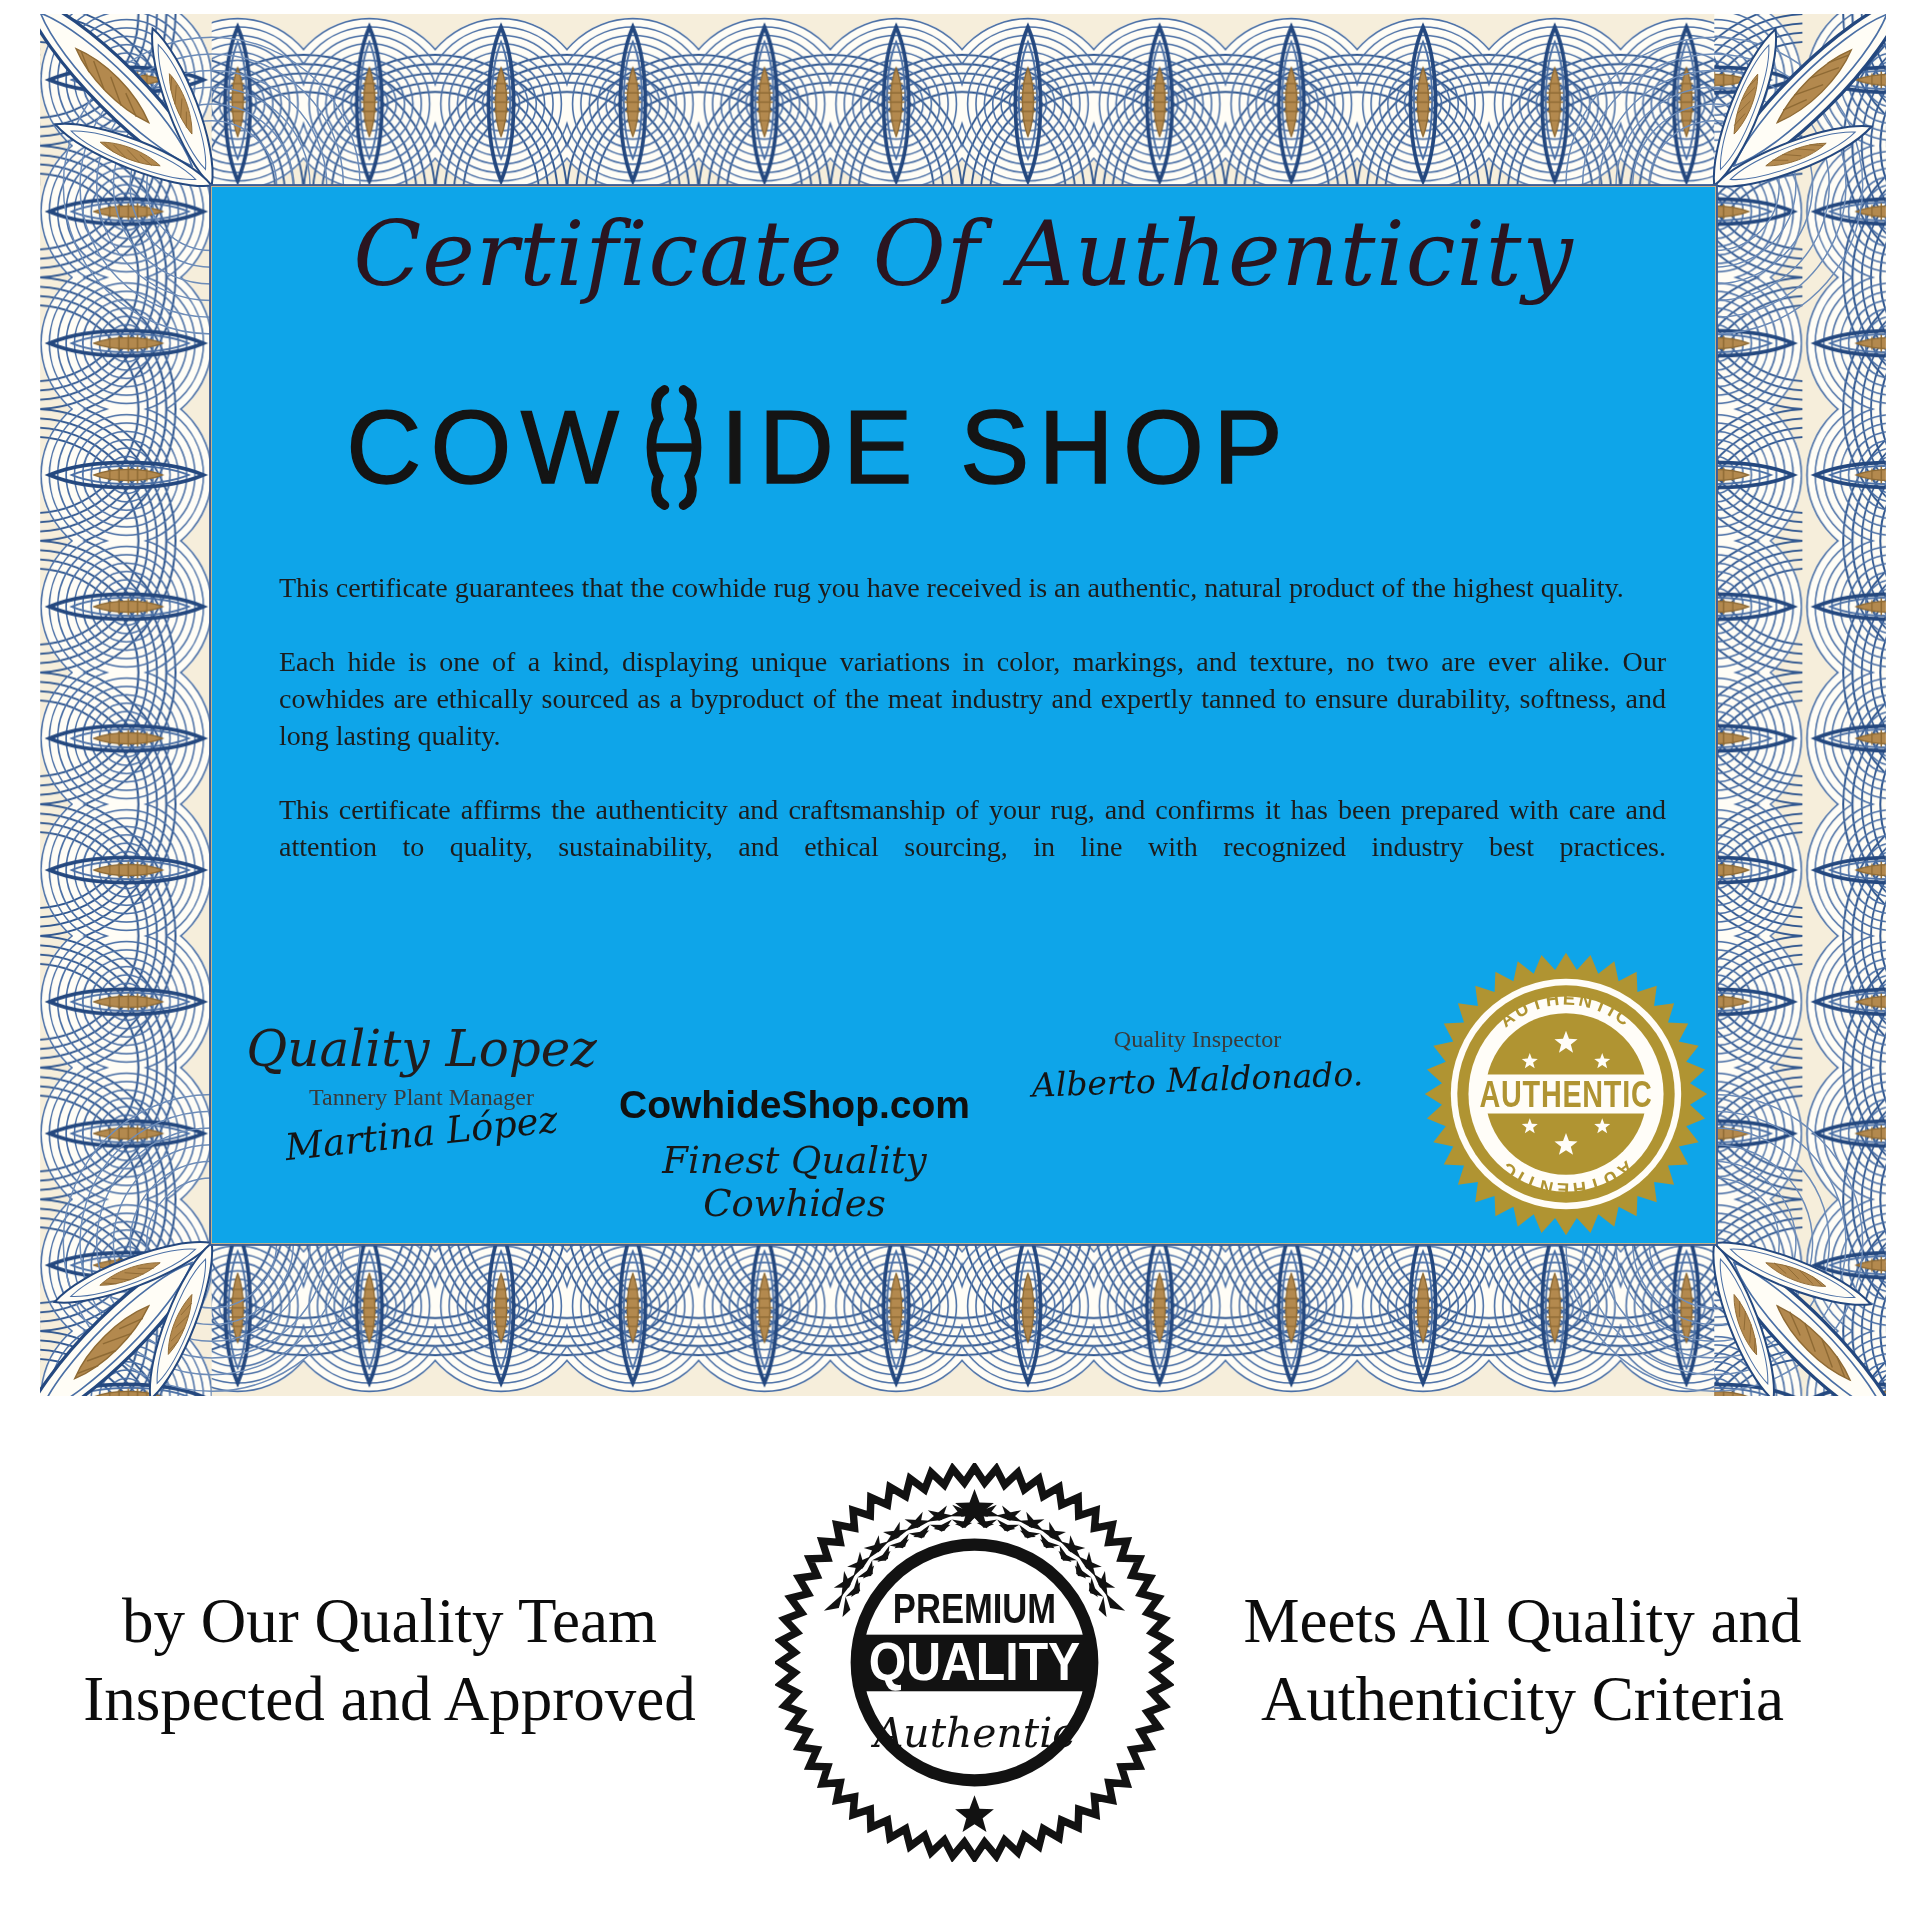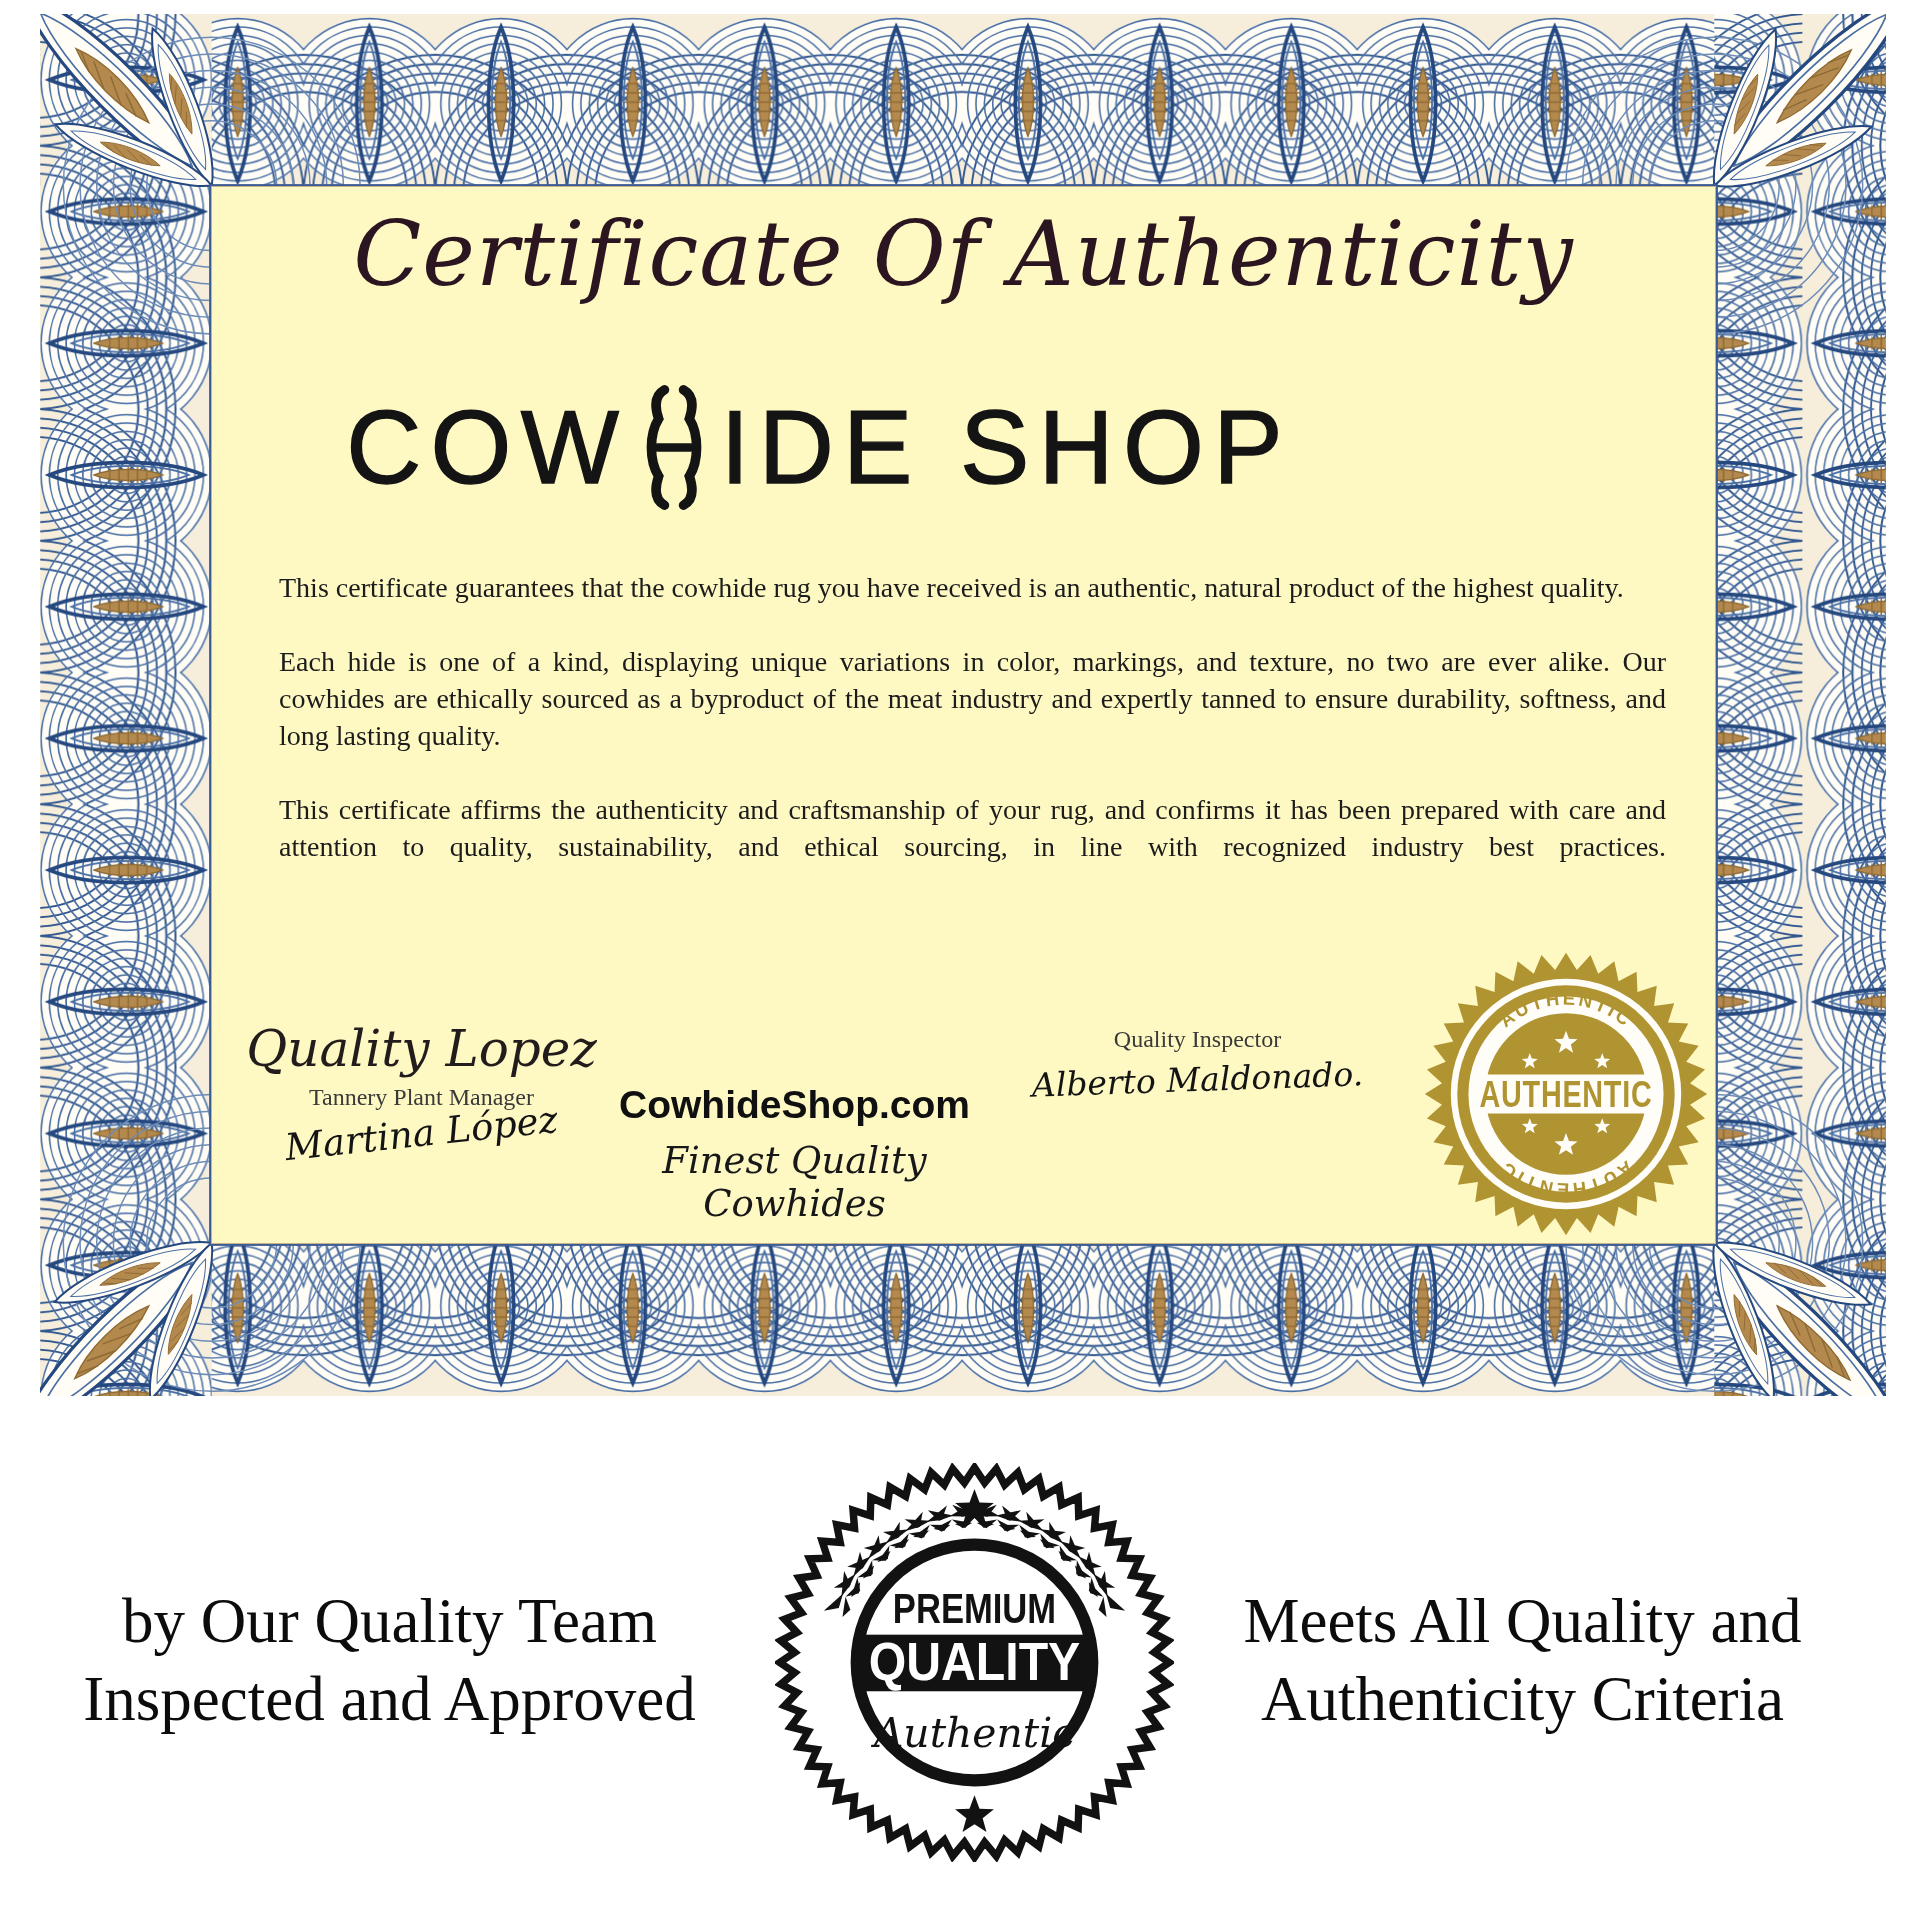--- a/index.html
+++ b/index.html
@@ -2,21 +2,21 @@
 <html style="font-size:15px"><head>
 <meta charset="utf-8">
 <style>
   html,body{margin:0;padding:0;background:#ffffff;}
   .page{position:relative;width:1926px;height:1927px;background:#ffffff;overflow:hidden;
         font-family:"Liberation Serif", serif;}
   
   .cert-border{position:absolute;left:40px;top:14px;}
   
   .cert-panel{position:absolute;left:211px;top:186px;width:1503px;height:1056px;
-      background:#fef9c3;border:1.9px solid #c6b28b;box-shadow:0 0 0 1.9px #3c5d94;}
+      background:#0ea5e9;border:1.9px solid #c6b28b;box-shadow:0 0 0 1.9px #3c5d94;}
   .title{position:absolute;left:0;top:15px;width:1503px;margin:0;text-align:center;
       font-family:"DejaVu Serif", serif;font-style:italic;font-weight:500;
       font-size:89px;color:#2a1520;letter-spacing:0.9px;}
   .logo{position:absolute;left:0;top:186px;width:1214px;height:148px;
       display:flex;align-items:center;justify-content:center;
       font-family:"Liberation Sans", sans-serif;font-size:104px;font-weight:400;
       letter-spacing:9.3px;color:#141414;-webkit-text-stroke:1.4px #141414;}
   .hide-glyph{width:96px;height:139px;margin:0 -1.9px;flex:0 0 auto;}
   .body-text{position:absolute;left:55px;top:382px;width:1399px;color:#1c1c1c;
       font-size:28px;line-height:37px;text-align:justify;}

